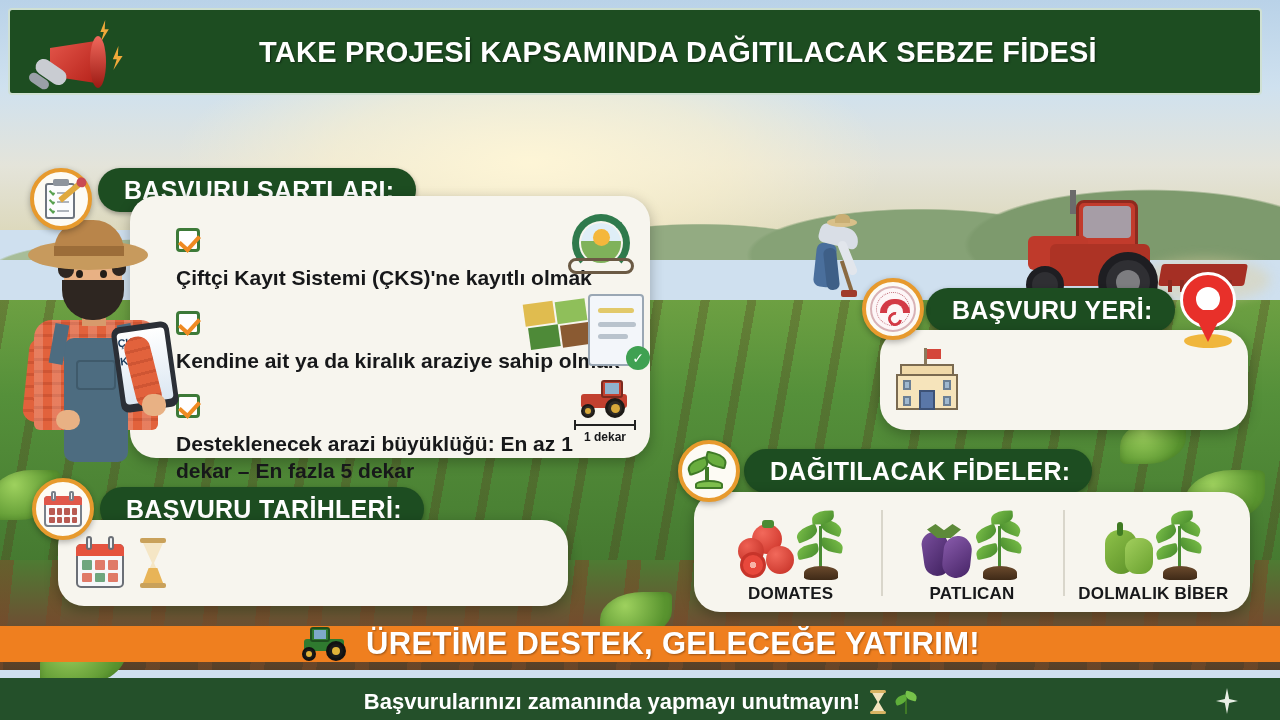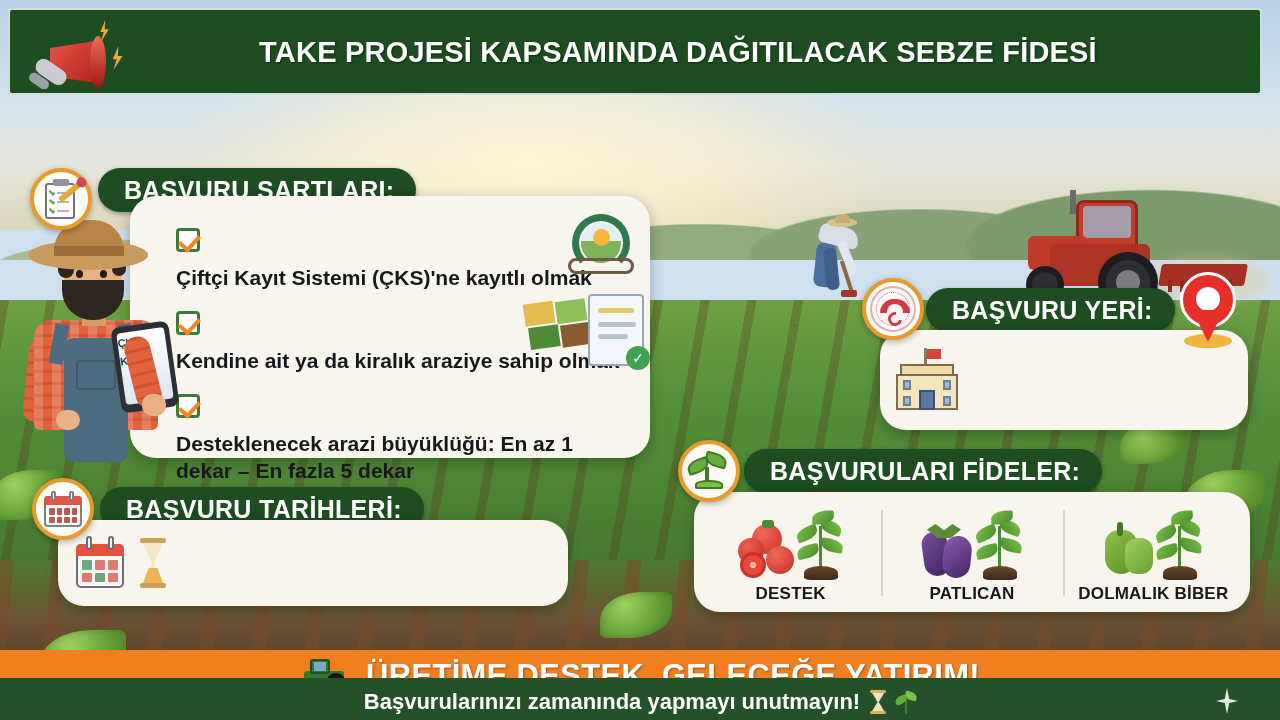--- a/index.html
+++ b/index.html
@@ -343,21 +343,21 @@
 
   .bi-sprout { position:relative; width:40px; height:36px; }
   .bi-sprout .lv { position:absolute; width:22px; height:14px; border-radius:60% 10% 60% 10%; background:#69ad3e; border:2px solid #3f7a26; }
   .bi-sprout .lvL { left:-2px; top:6px; transform: rotate(-18deg); }
   .bi-sprout .lvR { left:16px; top:0px; transform: rotate(14deg) scaleX(-1); }
   .bi-sprout .st { position:absolute; left:16px; top:14px; width:4px; height:14px; background:#3f7a26; }
   .bi-sprout .gnd { position:absolute; left:6px; bottom:0; width:28px; height:9px; border-radius:50% 50% 14% 14%; background:#7dbe4c; border:2px solid #3f7a26; }
 
   
   .footer-orange {
-    position: absolute; left: 0; top: 650px; width: 1280px; height: 52px;
+    position: absolute; left: 0; top: 626px; width: 1280px; height: 36px;
     background: #ef7f1f; display:flex; align-items:center; justify-content:center; gap: 14px;
   }
   .footer-orange .ftext {
     color:#fff; font-weight:700; font-size:31px; letter-spacing:.3px;
     text-shadow: 1px 1px 2px rgba(0,0,0,.35);
   }
   .footer-green {
     position: absolute; left: 0; top: 678px; width: 1280px; height: 48px;
     background: #24502a; display:flex; align-items:center; justify-content:center; gap: 10px;
   }
@@ -488,20 +488,36 @@
       <i class="p1"></i>
         <i class="p2"></i>
         <i class="p3"></i>
         <i class="p4"></i>
     </div>
     <div class="ic-doc">
       <div class="l l1"></div>
         <div class="l l2"></div>
         <div class="l l3"></div>
       <div class="chk">✓</div>
+    </div>
+    <div class="ic-dekar">
+      <div class="tr">
+        <i class="bd"></i>
+          <i class="cab"></i>
+          <i class="glass"></i>
+        <i class="wF"></i>
+          <i class="wFh"></i>
+          <i class="wB"></i>
+          <i class="wBh"></i>
+      </div>
+      <div class="arrow">
+          <i class="aL"></i>
+          <i class="aR"></i>
+        </div>
+      <div class="lbl">1 dekar</div>
     </div>
   </div>
 
   <div id="farmer">
     <i class="fa-armL"></i>
     <i class="fa-shirt"></i>
     <i class="fa-ovr"></i>
       <i class="fa-strapL"></i>
       <i class="fa-strapR"></i>
       <i class="fa-pocket"></i>
@@ -599,21 +615,21 @@
   </div>
 
   <div class="badge" id="seed-badge">
     <div class="bi-sprout">
       <div class="lv lvL"></div>
         <div class="lv lvR"></div>
       <div class="st"></div>
         <div class="gnd"></div>
     </div>
   </div>
-  <span class="chip" id="seed-chip">BAŞVURULARI FİDELER:</span>
+  <span class="chip" id="seed-chip">DAĞITILACAK FİDELER:</span>
   <div class="card" id="seed-card">
 
     <div class="seed-col">
       <div class="seed-art">
         <div class="veg tomato">
           <div class="t1"></div>
             <div class="t2"></div>
             <div class="t3"></div>
           <div class="slice"></div>
             <div class="stem"></div>
@@ -621,21 +637,21 @@
         <div class="sprout">
           <div class="lf lf1"></div>
             <div class="lf lf2"></div>
             <div class="lf lf3"></div>
           <div class="lf lf4"></div>
             <div class="lf lf5"></div>
           <div class="stalk"></div>
             <div class="mound"></div>
         </div>
       </div>
-      <div class="seed-label">DESTEK</div>
+      <div class="seed-label">DOMATES</div>
     </div>
 
     <div class="seed-col">
       <div class="seed-art">
         <div class="veg eggplant">
           <div class="e1"></div>
             <div class="e2"></div>
             <div class="cal"></div>
         </div>
         <div class="sprout">

